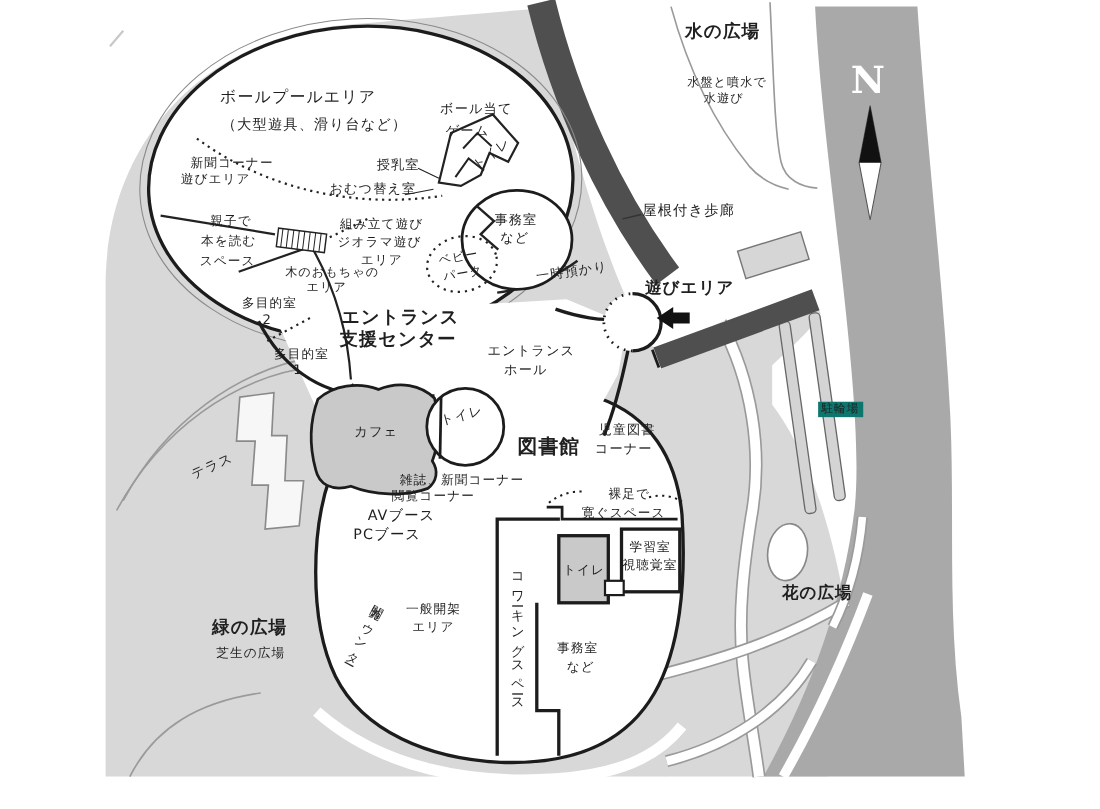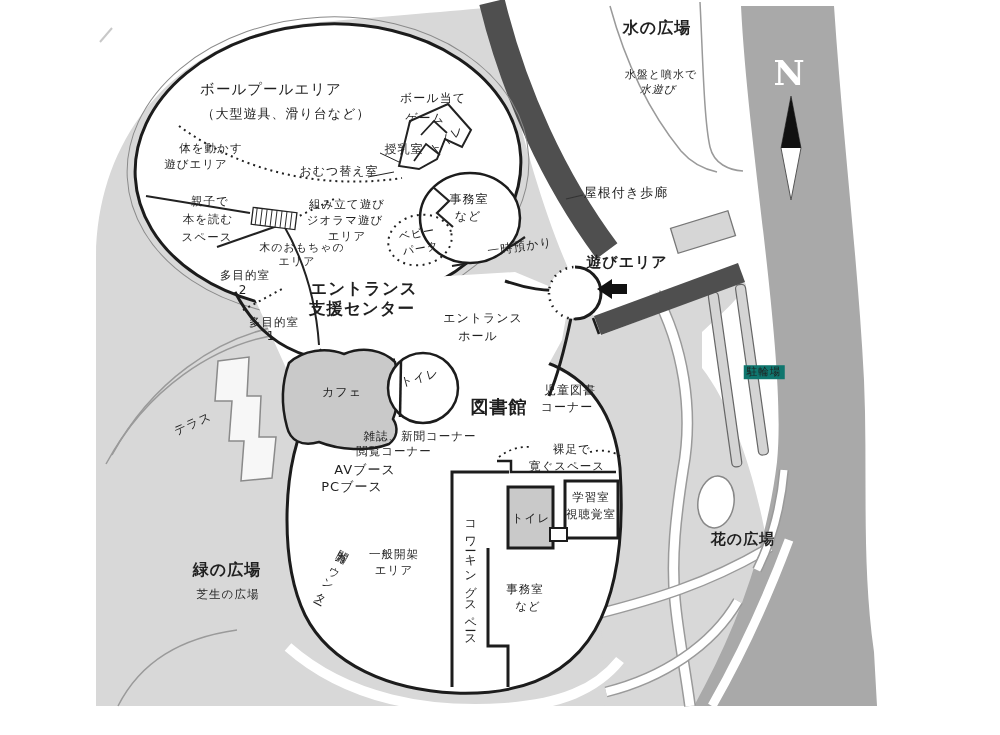--- a/index.html
+++ b/index.html
@@ -142,30 +142,30 @@
   <g>
     <polygon points="791,96 801,148 791,200 781,148" fill="#ffffff" stroke="#555" stroke-width="1"></polygon>
     <polygon points="791,96 801,148 781,148" fill="#111"></polygon>
   </g>
 </svg>
 
 <div class="lbl north" style="left:789px;top:74px;">N</div>
 
 <div class="lbl s16 b" style="left:657px;top:28px;">水の広場</div>
 <div class="lbl s11" style="left:661px;top:75px;">水盤と噴水で</div>
-<div class="lbl s11" style="left:658px;top:90px;font-style:italic;">水遊び</div>
+<div class="lbl s11" style="left:658px;top:90px;">水遊び</div>
 
 <div class="lbl s14" style="left:271px;top:90px;">ボールプールエリア</div>
 <div class="lbl s13" style="left:286px;top:114px;">（大型遊具、滑り台など）</div>
 <div class="lbl" style="left:433px;top:99px;">ボール当て</div>
 <div class="lbl" style="left:425px;top:119px;">ゲーム</div>
 <div class="lbl" style="left:447px;top:140px;transform:translate(-50%,-50%) rotate(-38deg);">トイレ</div>
-<div class="lbl" style="left:362px;top:150px;margin-left:42px;">授乳室</div>
+<div class="lbl" style="left:362px;top:150px;">授乳室</div>
 <div class="lbl" style="left:339px;top:172px;">おむつ替え室</div>
-<div class="lbl s115" style="left:211px;top:148px;">体を動かす</div>
+<div class="lbl s115" style="left:211px;top:148px;">新聞コーナー</div>
 <div class="lbl s115" style="left:196px;top:164px;font-family:Liberation Serif, serif;">遊びエリア</div>
 <div class="lbl s115" style="left:210px;top:201px;">親子で</div>
 <div class="lbl s115" style="left:208px;top:219px;">本を読む</div>
 <div class="lbl s115" style="left:207px;top:237px;">スペース</div>
 <div class="lbl s115" style="left:347px;top:204px;">組み立て遊び</div>
 <div class="lbl s115" style="left:345px;top:220px;">ジオラマ遊び</div>
 <div class="lbl s115" style="left:347px;top:236px;">エリア</div>
 <div class="lbl s11" style="left:302px;top:248px;">木のおもちゃの</div>
 <div class="lbl s11" style="left:297px;top:262px;">エリア</div>
 <div class="lbl s115" style="left:245px;top:275px;">多目的室</div>

